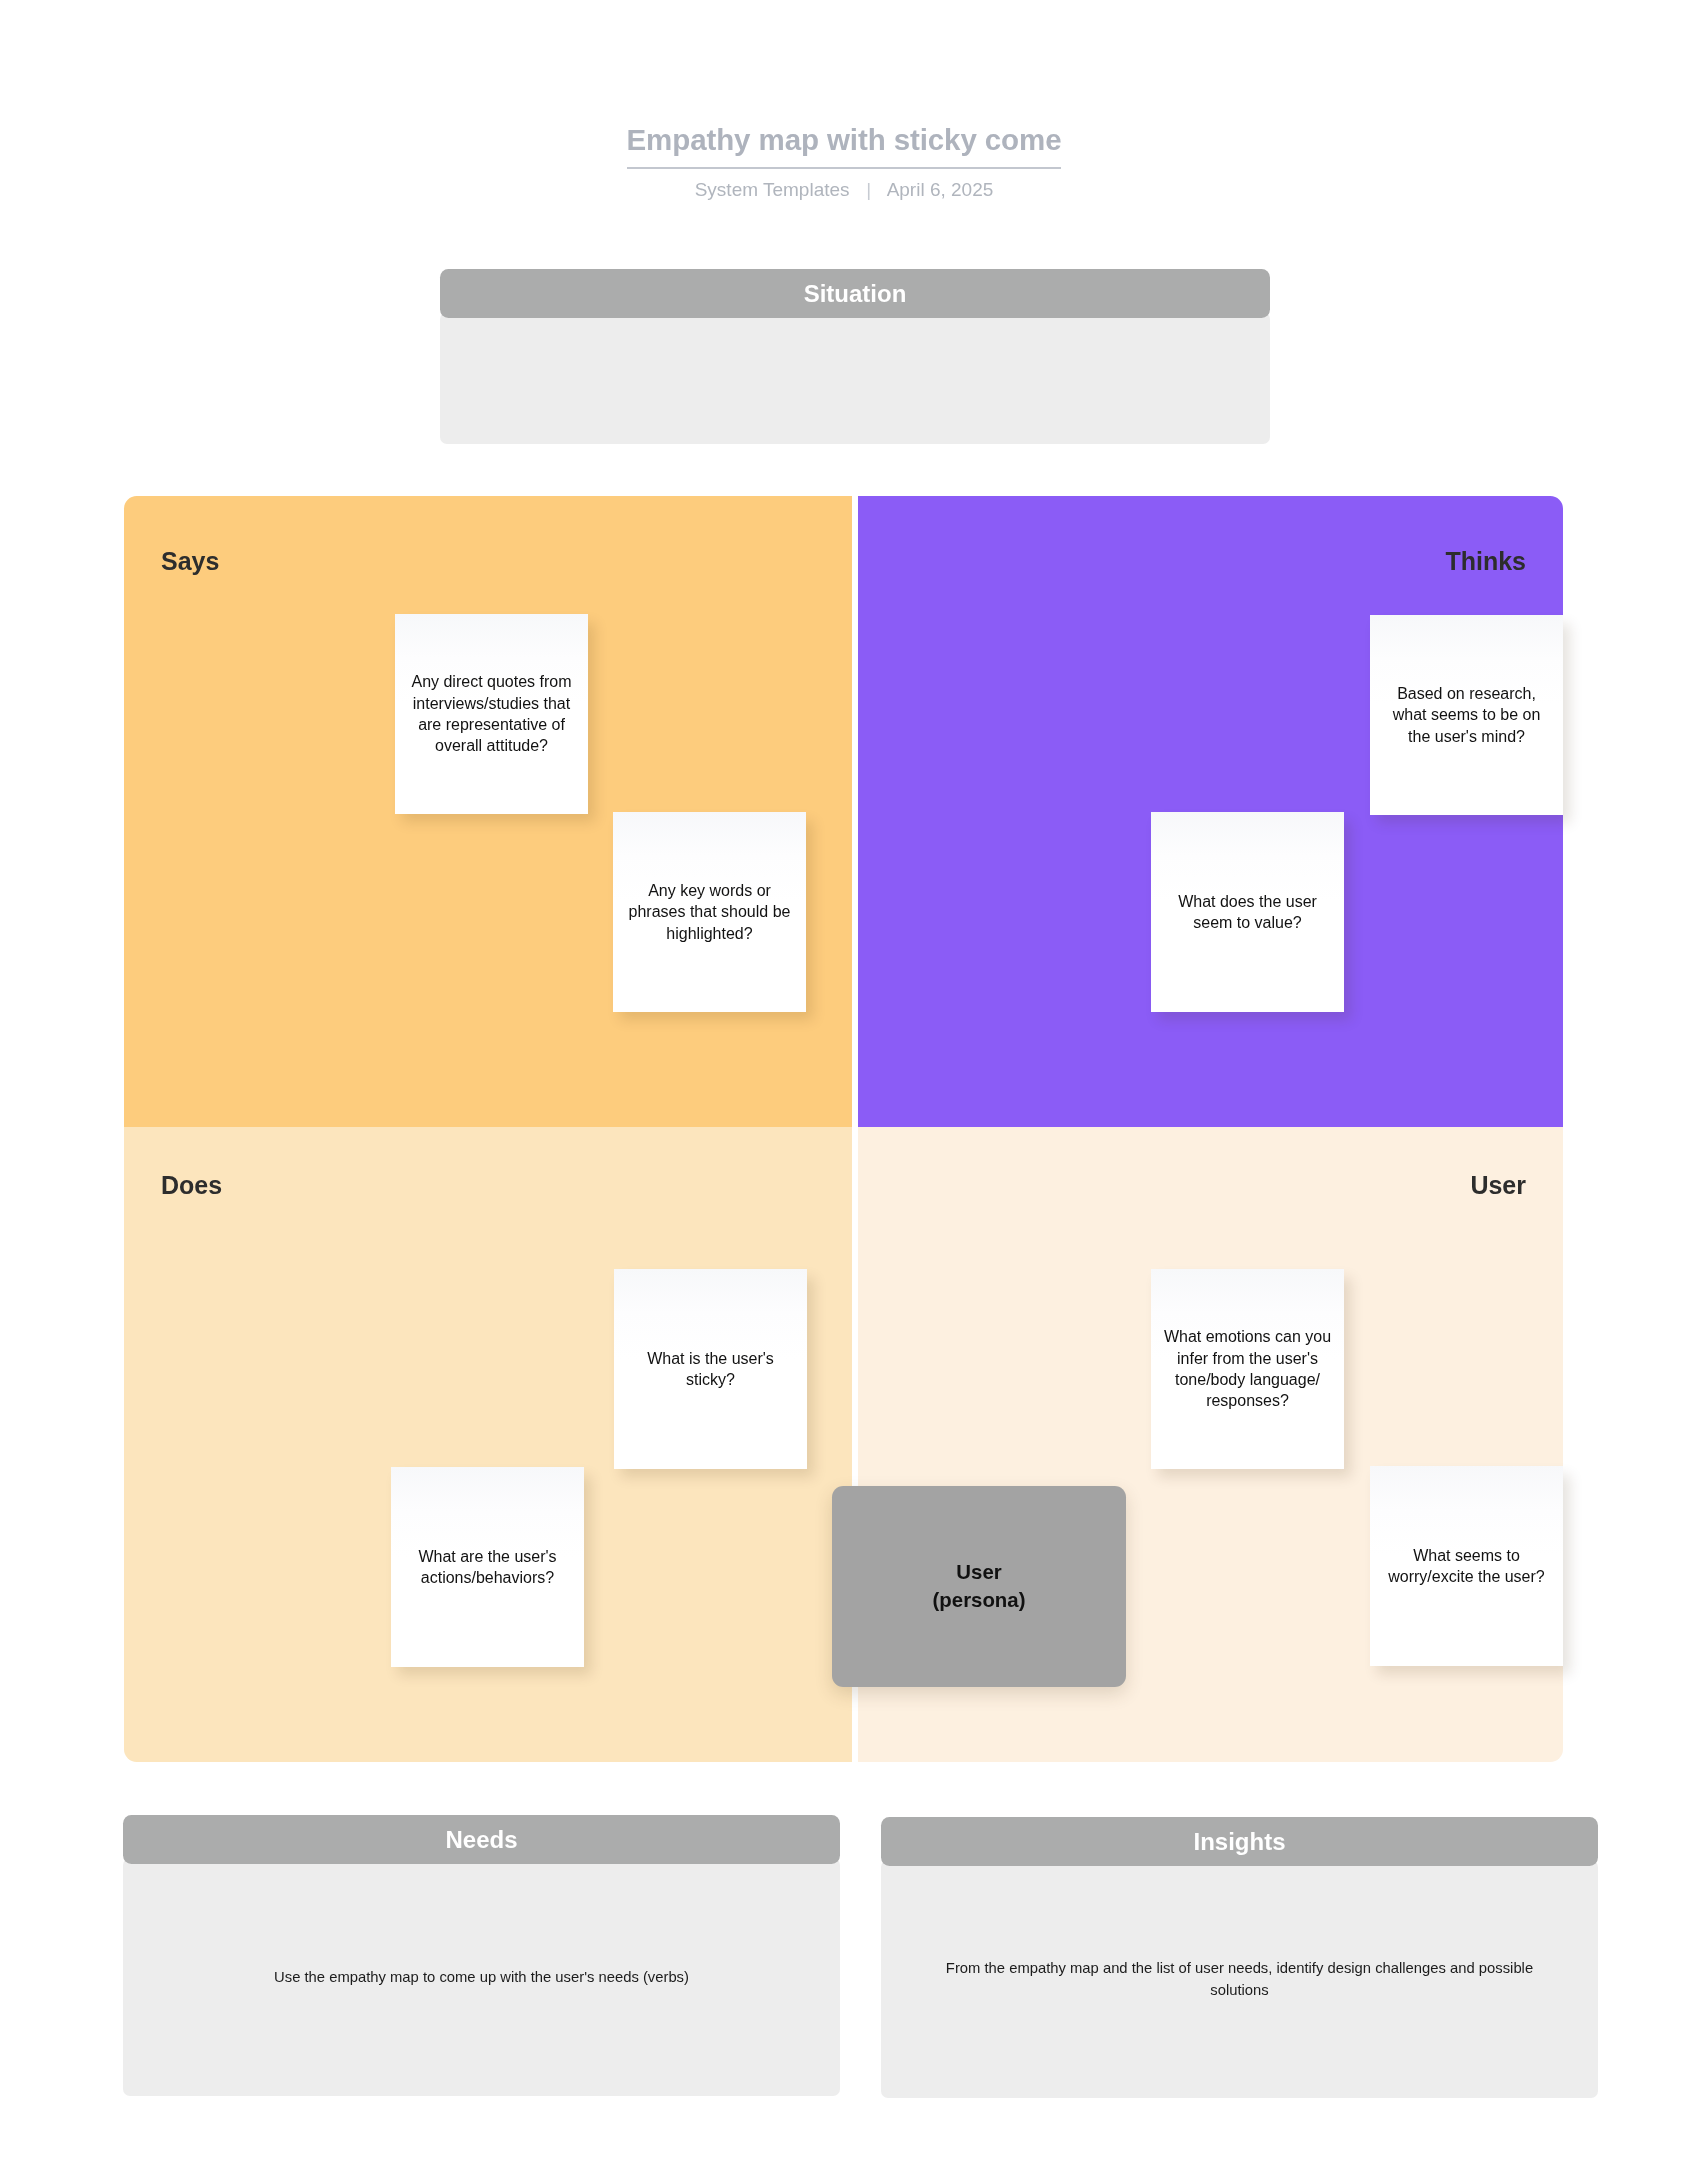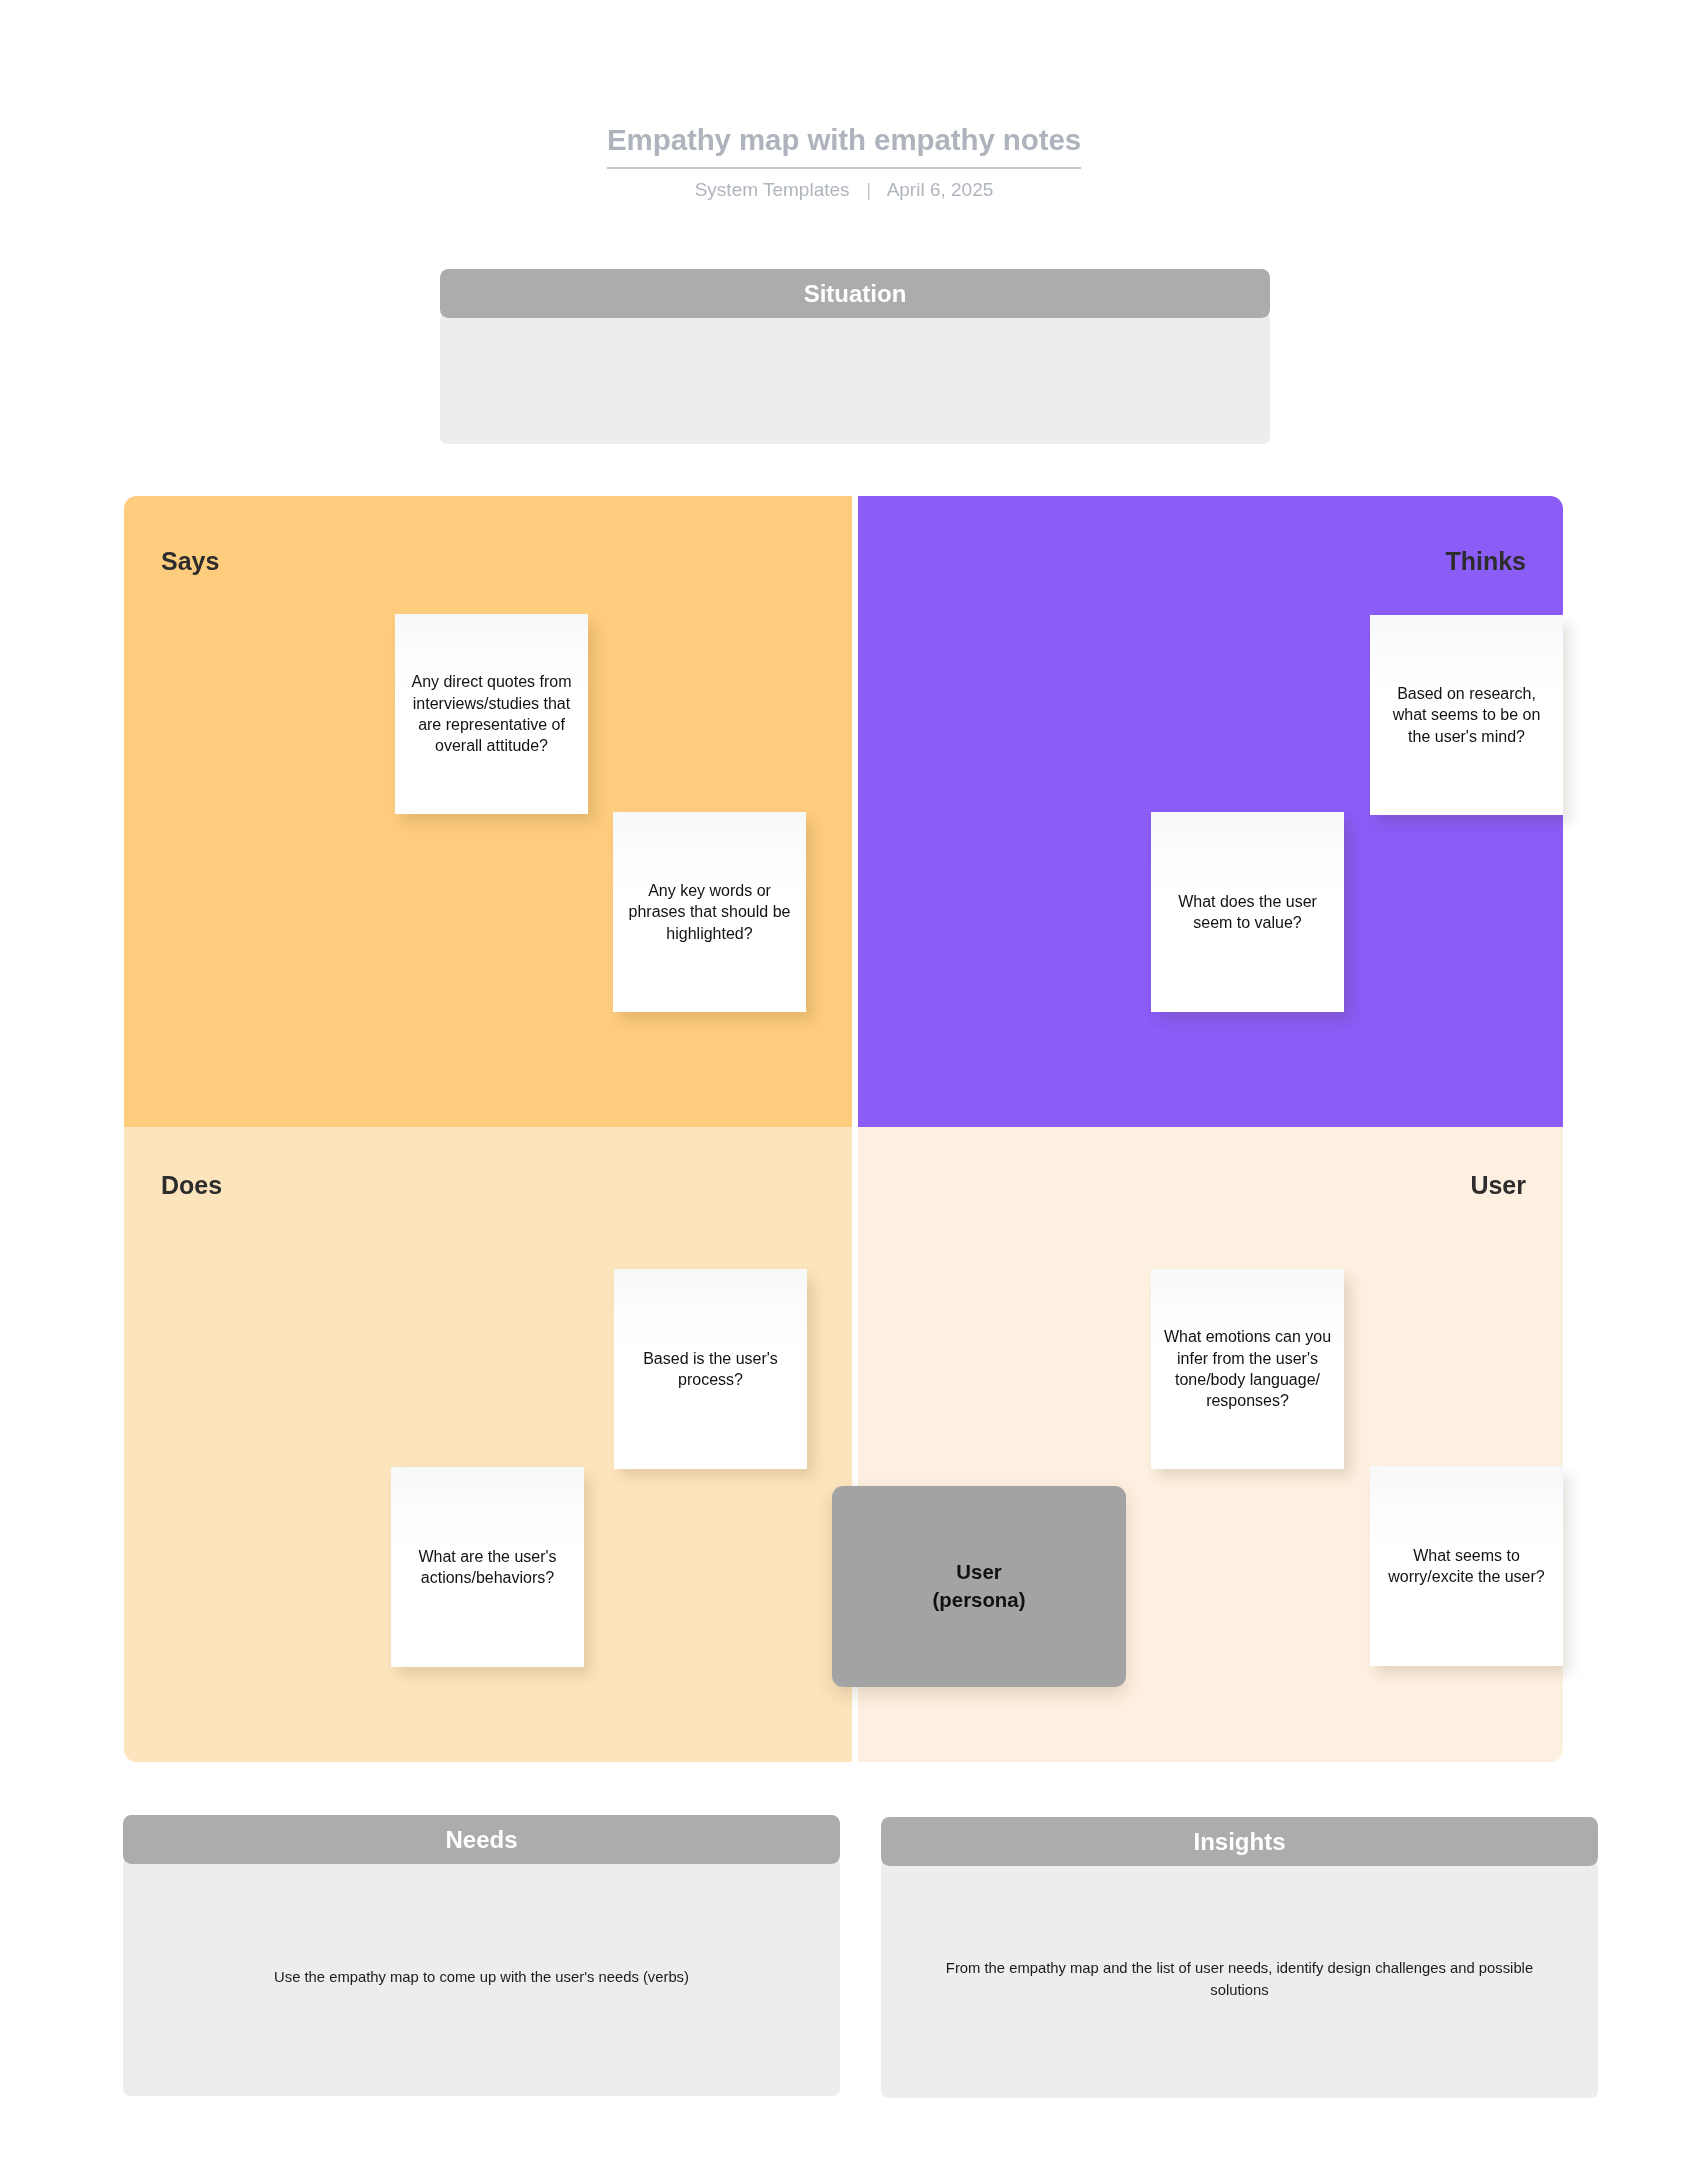--- a/index.html
+++ b/index.html
@@ -108,21 +108,21 @@
   .band-body .body-text { max-width: 703px; }
   .needs-wrap .band-body .body-text { font-size: 14.8px; }
   .insights-wrap .band-body .body-text { font-size: 14.8px; }
 </style>
 </head>
 <body>
 
 <div class="page">
 
   <div class="doc-header">
-    <div class="doc-title">Empathy map with empathy notes</div>
+    <div class="doc-title">Empathy map with sticky come</div>
     <div class="doc-sub">
       <span>System Templates</span>
       <span class="sep">|</span>
       <span>April 6, 2025</span>
     </div>
   </div>
 
   <div class="situation-wrap">
     <div class="band-header">Situation</div>
     <div class="band-body">
@@ -147,21 +147,21 @@
     <div class="quad quad-feels">
       <div class="quad-label">User</div>
     </div>
 
     <div class="sticky note-says-1">Any direct quotes from interviews/studies that are representative of overall attitude?</div>
     <div class="sticky note-says-2">Any key words or phrases that should be highlighted?</div>
 
     <div class="sticky note-thinks-1">Based on research, what seems to be on the user's mind?</div>
     <div class="sticky note-thinks-2">What does the user seem to value?</div>
 
-    <div class="sticky note-does-1">Based is the user's process?</div>
+    <div class="sticky note-does-1">What is the user's sticky?</div>
     <div class="sticky note-does-2">What are the user's actions/behaviors?</div>
 
     <div class="sticky note-feels-1">What emotions can you infer from the user's tone/body language/ responses?</div>
     <div class="sticky note-feels-2">What seems to worry/excite the user?</div>
 
     <div class="persona">User
 (persona)</div>
   </div>
 
   <div class="needs-wrap">

